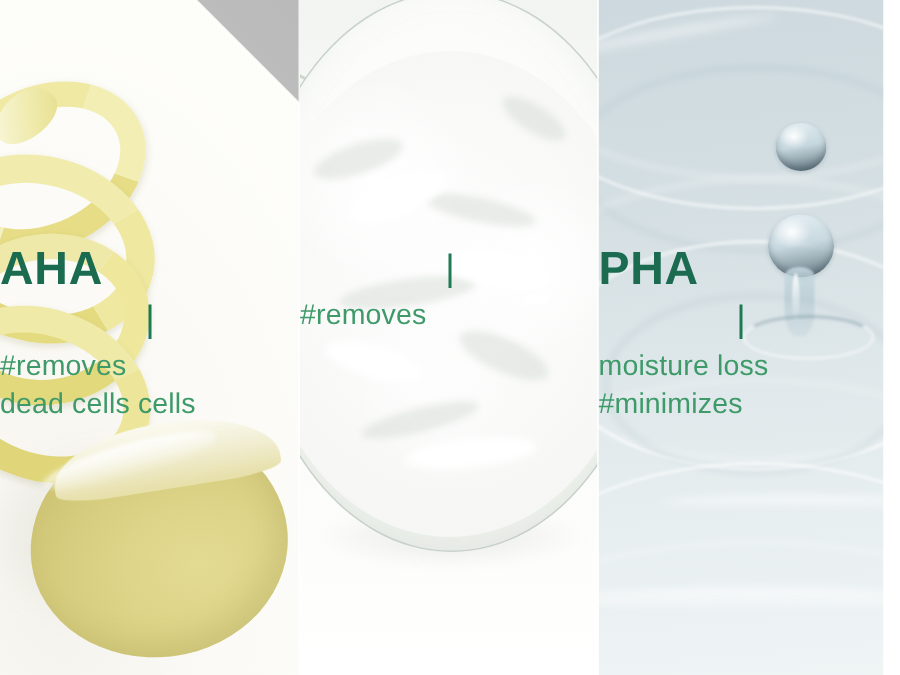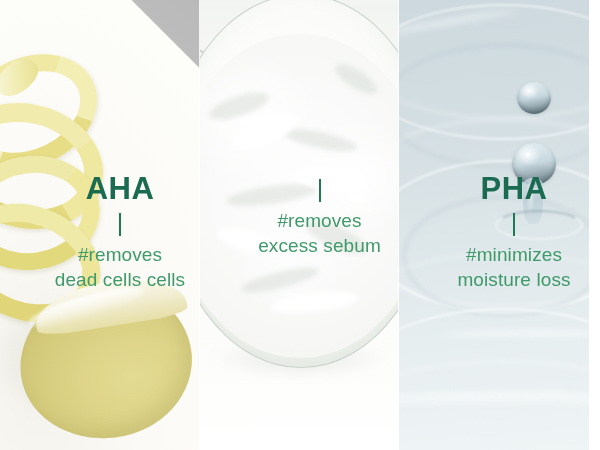--- a/index.html
+++ b/index.html
@@ -27,25 +27,24 @@
     position: absolute;
     inset: 0;
     overflow: hidden;
   }
 
   
   .caption {
     position: absolute;
     left: 0;
     right: 0;
-    top: 172px;
+    top: 162px;
     z-index: 20;
-    text-align: center;
+    text-align: left;
     pointer-events: none;
-    margin-left: 40px;
   }
   .caption-title {
     font-size: 31px;
     font-weight: 700;
     letter-spacing: 0.5px;
     line-height: 34px;
     color: #1a6b50;
   }
   .caption-rule {
     width: 2px;
@@ -350,21 +349,20 @@
         <div class="powder-hi" style="left:96px; top:168px; width:72px; height:24px; transform:rotate(10deg);"></div>
         <div class="powder-hi" style="left:16px; top:230px; width:66px; height:22px; transform:rotate(16deg);"></div>
         <div class="powder-hi" style="left:70px; top:292px; width:88px; height:20px; transform:rotate(-6deg);"></div>
       </div>
       <div class="dish-gloss"></div>
     </div>
 
     <div class="caption">
       <div class="caption-rule"></div>
       <div class="caption-sub-line">#removes</div>
-      <div class="caption-sub-line">excess sebum</div>
     </div>
   </div>
 
   <div class="panel" id="panel-pha">
     <div class="panel-art">
       <div class="pha-bg"></div>
 
       <div>
         <div class="ripple ripple-soft" style="left:-58px; top:-36px; width:318px; height:150px;"></div>
         <div class="ripple" style="left:-40px; top:4px;   width:284px; height:132px;"></div>
@@ -385,21 +383,21 @@
         <div class="drop drop-big"></div>
         <div class="drop-column"></div>
         <div class="drop-column-hi"></div>
         <div class="splash-crown"></div>
       </div>
     </div>
 
     <div class="caption">
       <div class="caption-title">PHA</div>
       <div class="caption-rule"></div>
+      <div class="caption-sub-line">moisture loss</div>
       <div class="caption-sub-line">#minimizes</div>
-      <div class="caption-sub-line">moisture loss</div>
     </div>
   </div>
 
   <div class="seam" style="left:199px;"></div>
   <div class="seam" style="left:398px;"></div>
 
 </div>
 
 </body></html>

